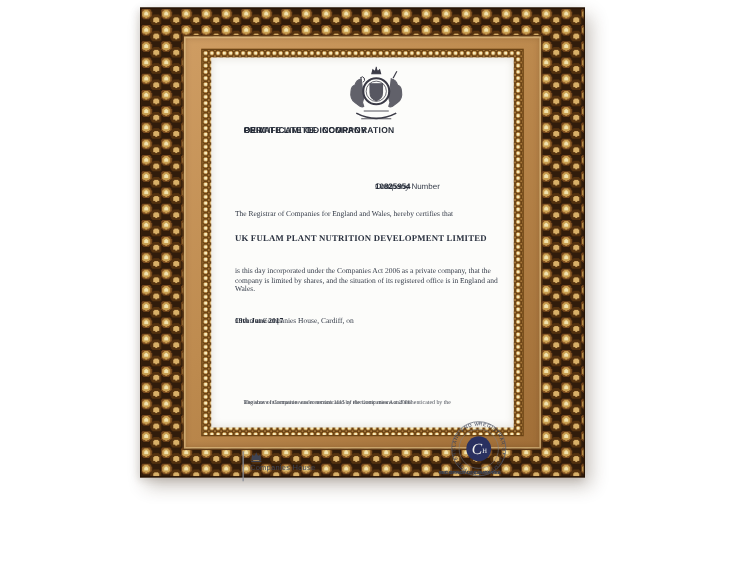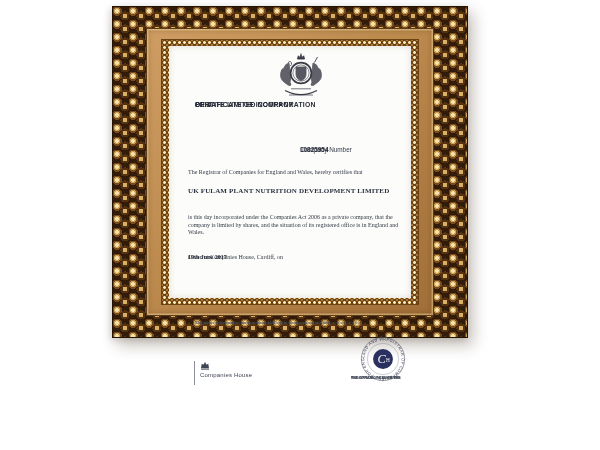--- a/index.html
+++ b/index.html
@@ -3,21 +3,21 @@
 <meta charset="utf-8">
 <style>
   html,body{margin:0;padding:0;}
   body{
     width:600px;height:450px;position:relative;overflow:hidden;
     background:#ffffff;
     font-family:"Liberation Sans",sans-serif;
     -webkit-font-smoothing:antialiased;
   }
   .frame{
-    position:absolute;left:112px;top:6px;width:356px;height:332px;
+    position:absolute;left:112px;top:6px;width:356px;height:376px;
     box-shadow:5px 7px 14px rgba(60,40,20,.30), -2px 2px 6px rgba(60,40,20,.15);
   }
   
   .ornate{
     position:absolute;inset:0;
     background-color:#311c0b;
     background-image:
       radial-gradient(circle at 4px 4px, #f2e3ae 0 1.6px, #caa052 1.6px 3.4px, #7a4a1d 3.4px 4.8px, rgba(0,0,0,0) 4.8px),
       radial-gradient(circle at 12px 9px, #d9b068 0 2.4px, #55320f 2.4px 4.6px, rgba(0,0,0,0) 4.6px);
     background-size:16px 13px;

